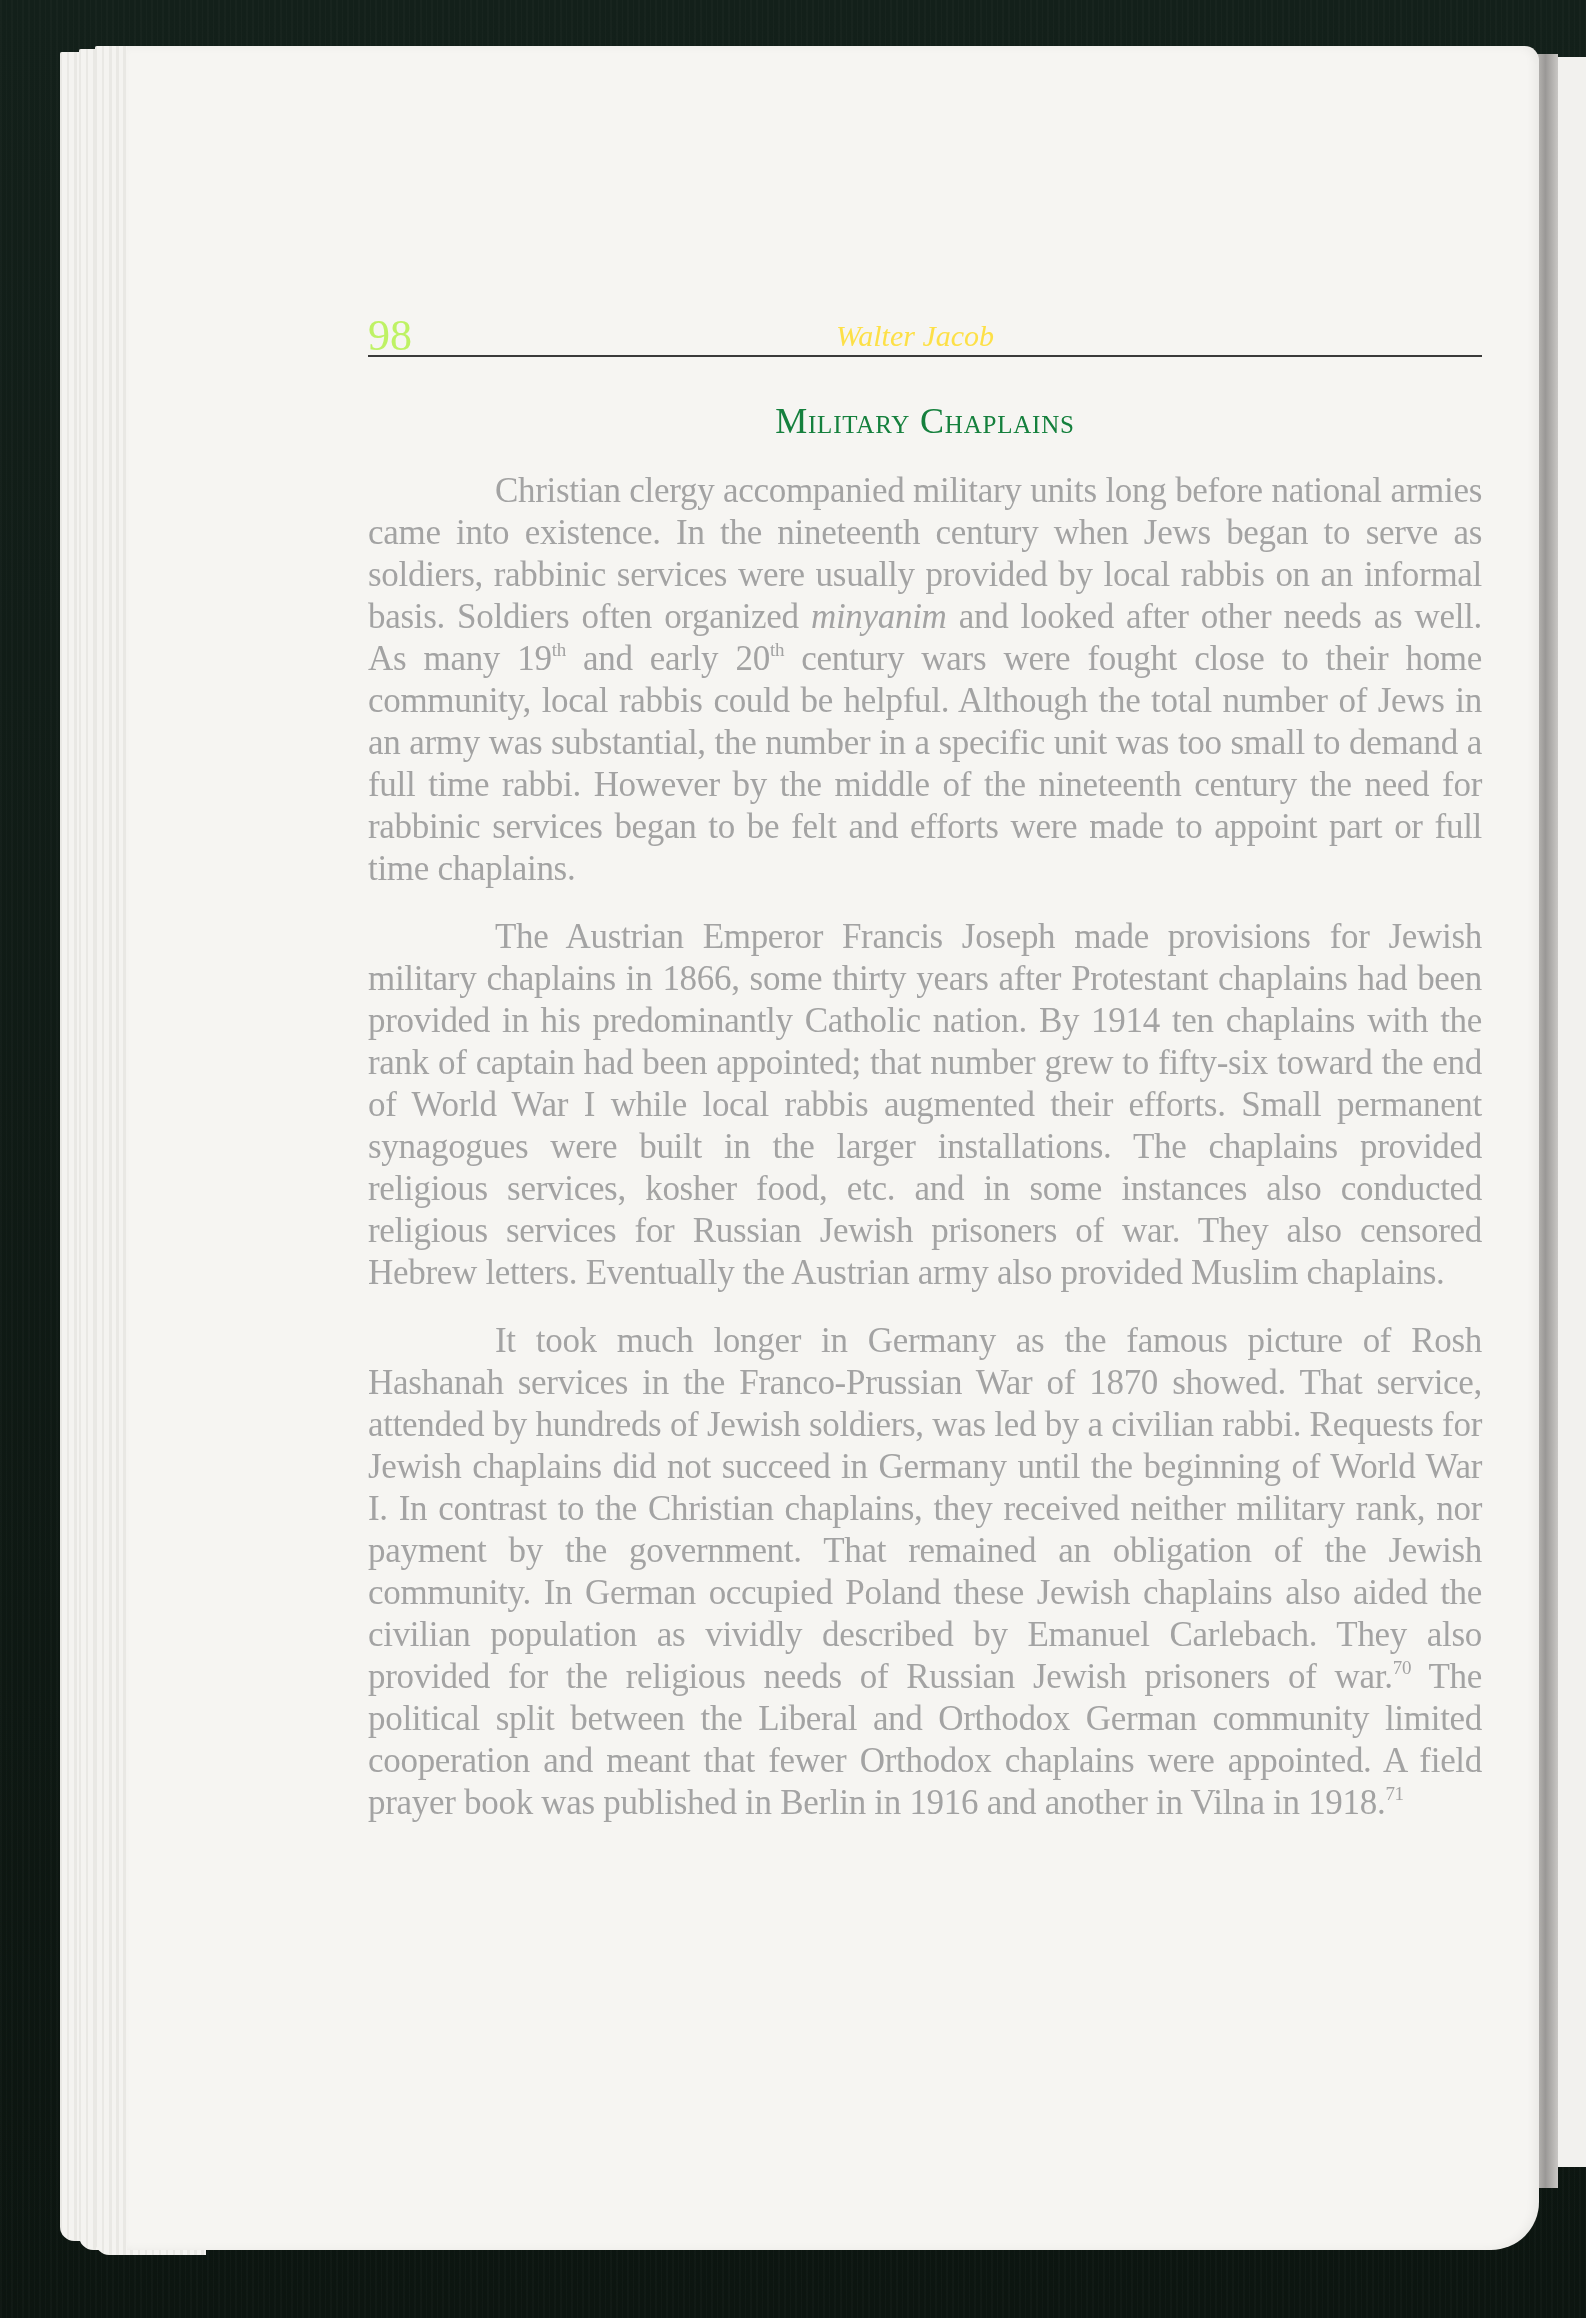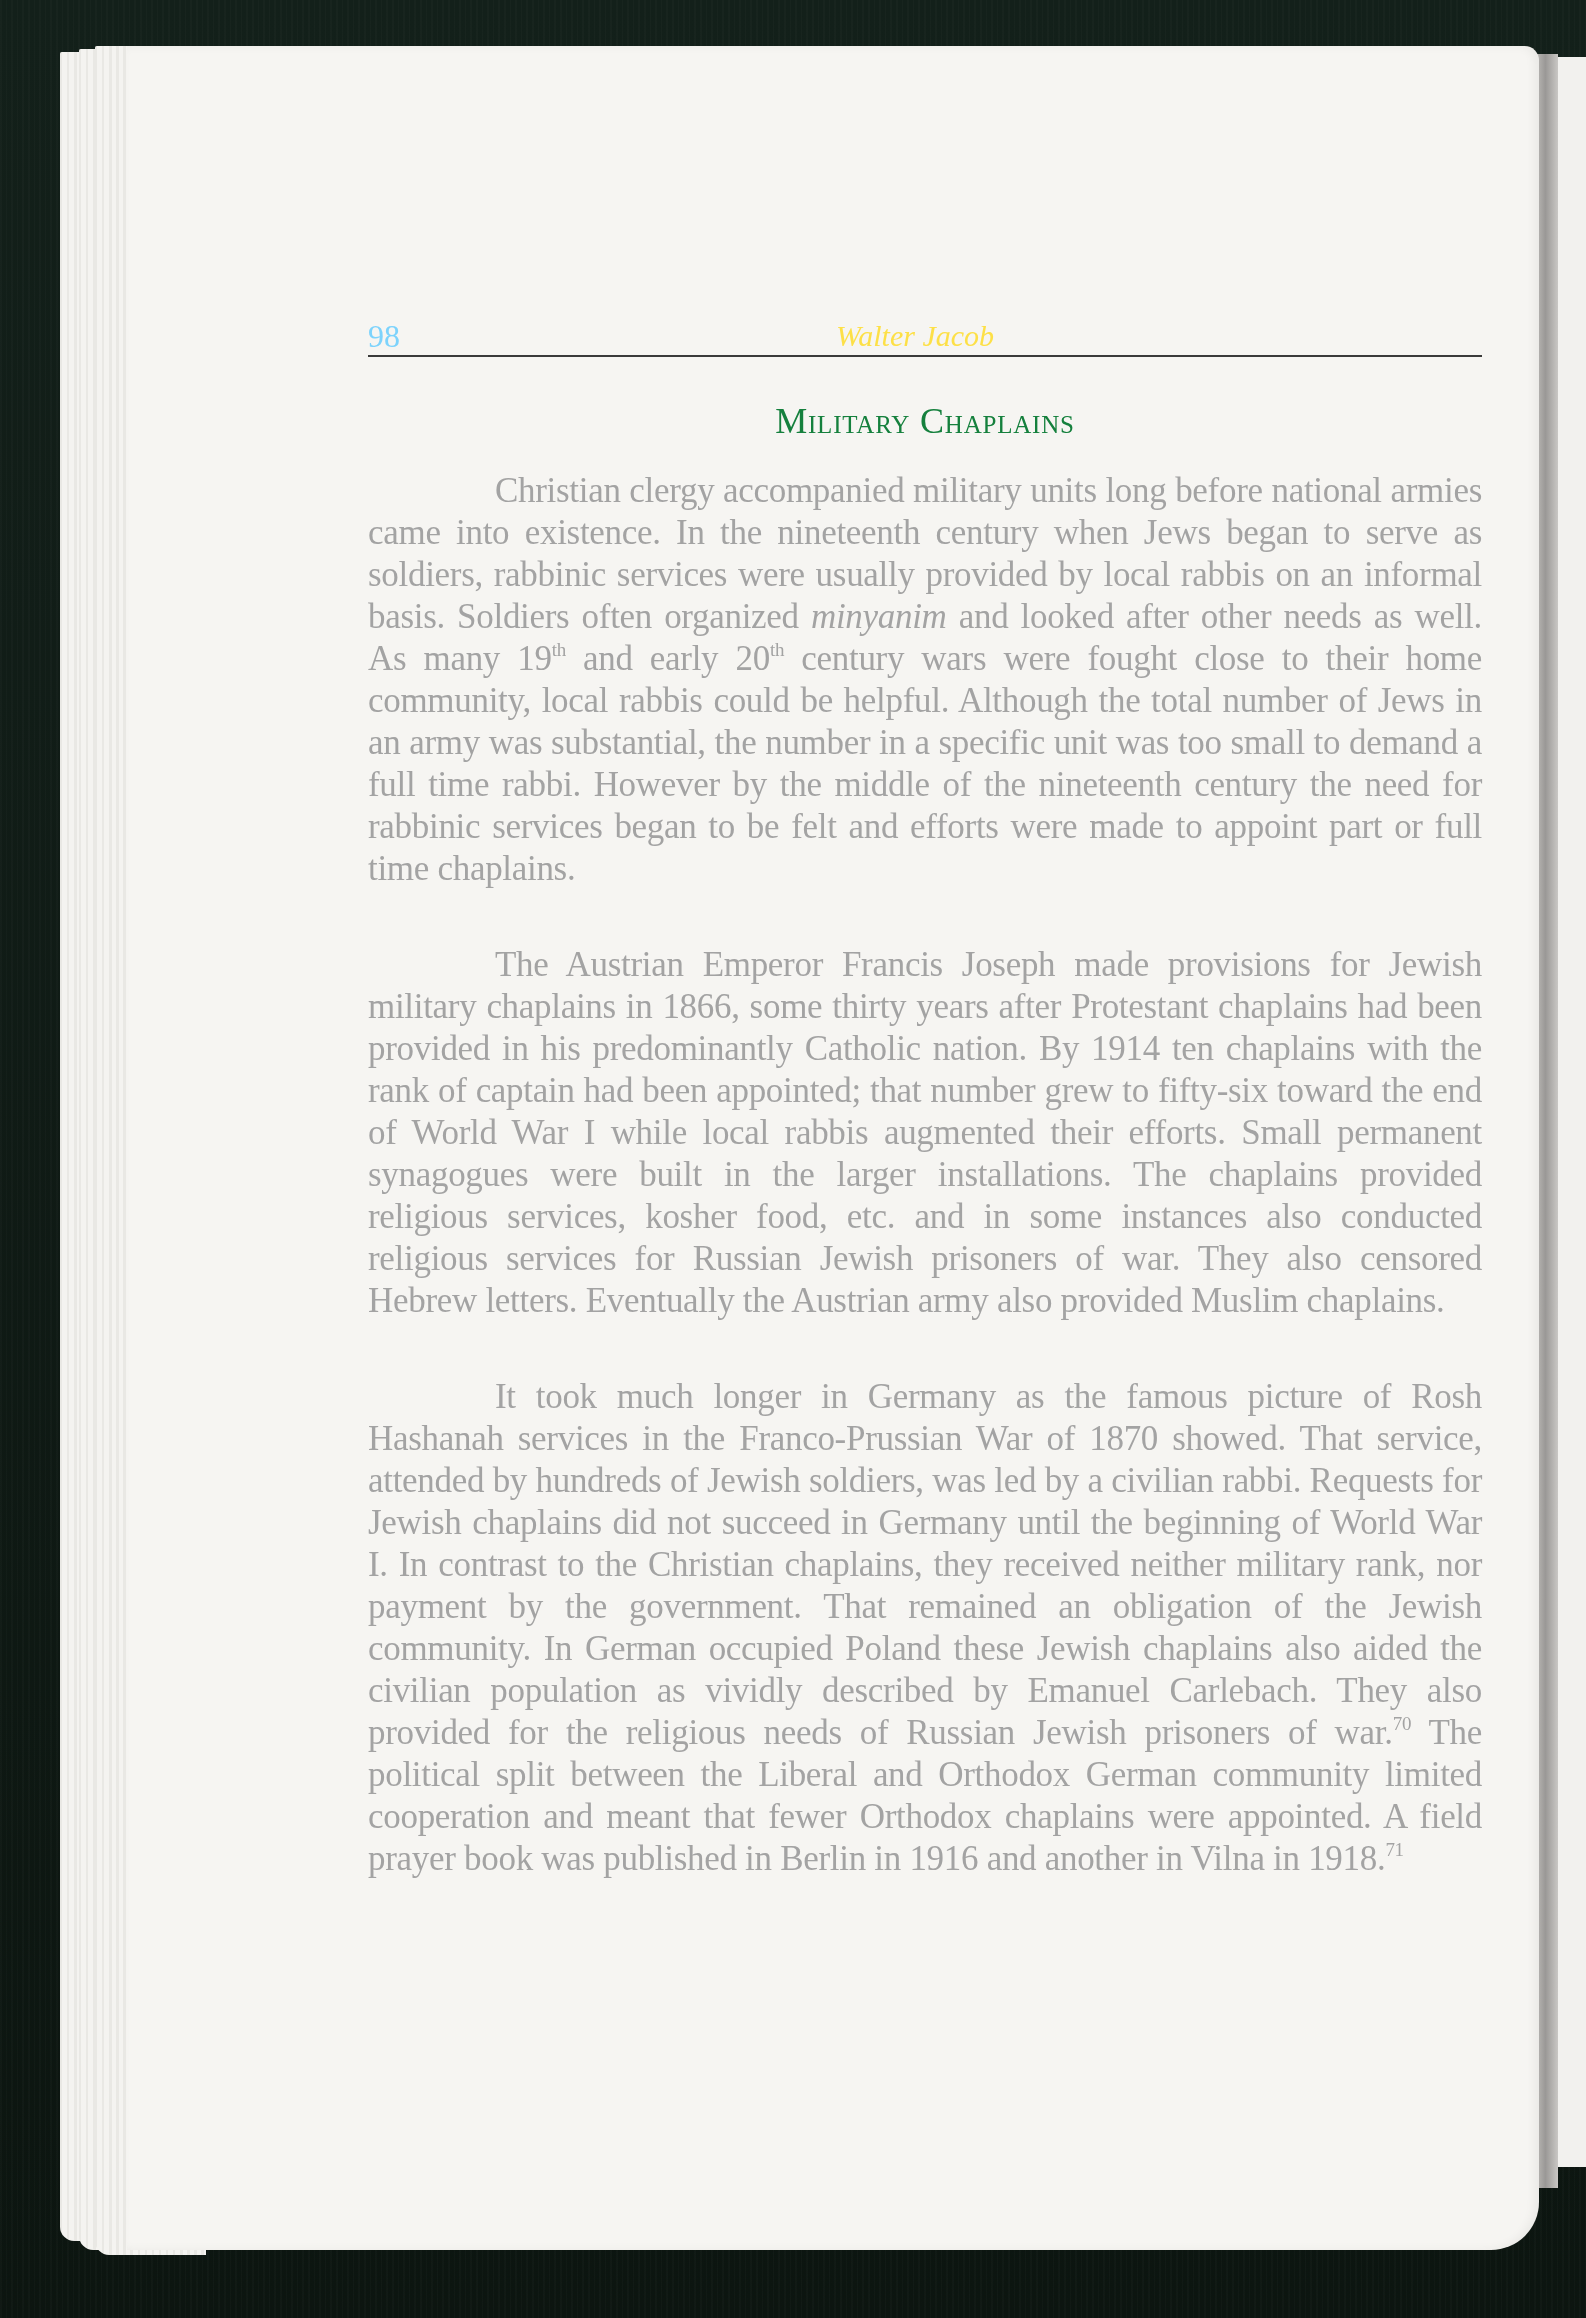--- a/index.html
+++ b/index.html
@@ -75,22 +75,22 @@
       left: 368px;
       top: 317px;
       width: 1114px;
       height: 38px;
       border-bottom: 2.4px solid #3a3a3a;
     }
     .page-number {
       position: absolute;
       left: 0;
       top: 0;
-      font-size: 32px;
-      color: #7dd3fc;
+      font-size: 44px;
+      color: #bef264;
       line-height: 38px;
     }
     .running-title {
       position: absolute;
       left: 468px;
       top: 0;
       font-size: 30px;
       font-style: italic;
       color: #fde047;
       line-height: 38px;
@@ -117,21 +117,21 @@
       line-height: 42px;
       letter-spacing: -0.3px;
     }
     .para {
       margin: 0;
       text-align: justify;
       text-indent: 127px;
       hyphens: none;
     }
     .para + .para {
-      margin-top: 54px;
+      margin-top: 26px;
     }
     .para sup {
       font-size: 19px;
       line-height: 0;
       vertical-align: 14.3px;
     }
     .para em {
       font-style: italic;
     }
   </style>

